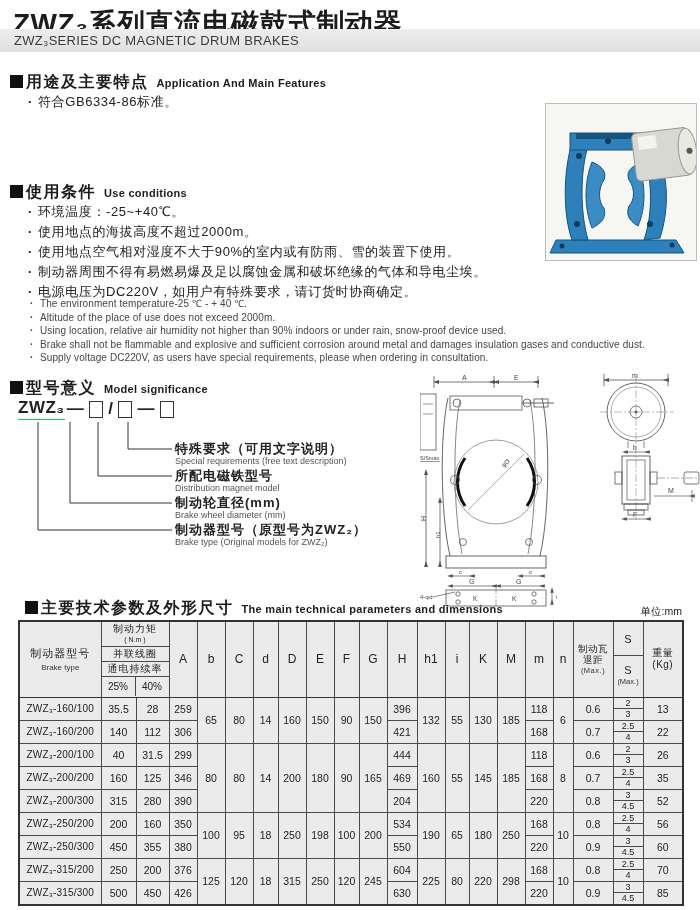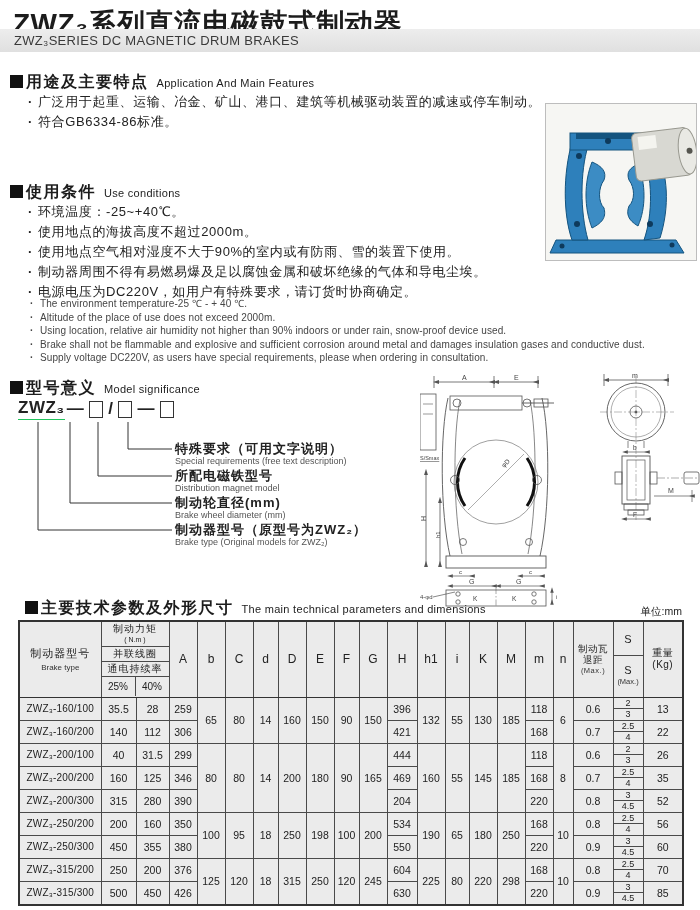--- a/index.html
+++ b/index.html
@@ -8,21 +8,21 @@
   .page { position:relative; width:700px; height:910px; background:#fff; overflow:hidden; }
 
   .title { position:absolute; top:5px; left:13px; font-size:28px; font-weight:bold; letter-spacing:.5px; white-space:nowrap; }
   .subtitle-bar { position:absolute; top:29px; left:0; width:700px; height:23px;
     background:linear-gradient(#ededed,#e0e0e0); display:flex; align-items:center;
     padding-left:14px; font-size:13px; color:#3a3a3a; letter-spacing:.3px; }
 
   .sec-head { position:absolute; left:10px; white-space:nowrap; }
   .sq { display:inline-block; width:13px; height:13px; background:#111; margin-right:3px; vertical-align:-1px; }
   .sec-cn { font-size:16px; font-weight:bold; letter-spacing:1.5px; }
-  .sec-en { font-size:11px; font-weight:normal; margin-left:8px; letter-spacing:.3px;text-align:center; }
+  .sec-en { font-size:11px; font-weight:bold; margin-left:8px; letter-spacing:.3px;text-align:center; }
 
   .blist { position:absolute; }
   .b { position:relative; padding-left:10px; }
   .b::before { content:"·"; position:absolute; left:0; font-weight:bold; }
   .cn .b { font-size:13px; line-height:20px; letter-spacing:.6px; color:#222; }
   .en .b { font-size:10px; line-height:13.5px; color:#454545; letter-spacing:.1px; }
 
   .photo-frame { position:absolute; top:103px; left:545px; width:152px; height:158px;
     background:#f6f6f3; border:1px solid #bdbdbd; }
 
@@ -82,21 +82,20 @@
 
 <div class="page">
 
   <div class="title">ZWZ₃系列直流电磁鼓式制动器</div>
   <div class="subtitle-bar">ZWZ₃SERIES DC MAGNETIC DRUM BRAKES</div>
 
   <div class="sec-head" style="top:72px;">
     <span class="sq"></span><span class="sec-cn">用途及主要特点</span><span class="sec-en">Application And Main Features</span>
   </div>
   <div class="blist cn" style="top:92px; left:28px; width:520px;">
-    <div class="b">广泛用于起重、运输、冶金、矿山、港口、建筑等机械驱动装置的减速或停车制动。</div>
     <div class="b">符合GB6334-86标准。</div>
   </div>
   <div class="blist en" style="top:139px; left:30px; width:500px;">
   </div>
 
   <div class="photo-frame">
     <svg width="150" height="156" viewBox="0 0 150 156">
       <path d="M10,136 L130,136 L138,149 L4,149 Z" fill="#2e80bb" stroke="#14547f" stroke-width="1"></path>
       <path d="M26,38 C17,70 17,110 26,136 L42,136 C34,108 34,68 42,42 Z" fill="#2e80bb" stroke="#14547f" stroke-width="1"></path>
       <path d="M96,44 C107,74 107,110 98,136 L114,134 C124,102 122,70 110,46 Z" fill="#2e80bb" stroke="#14547f" stroke-width="1"></path>

